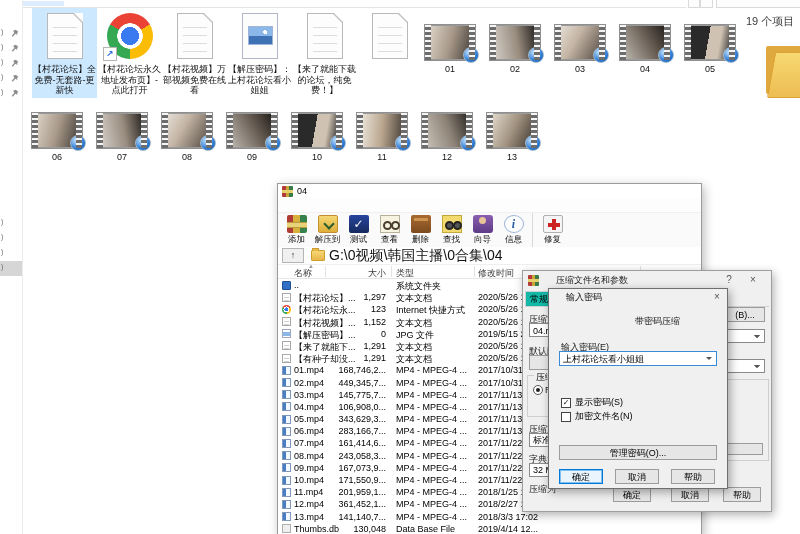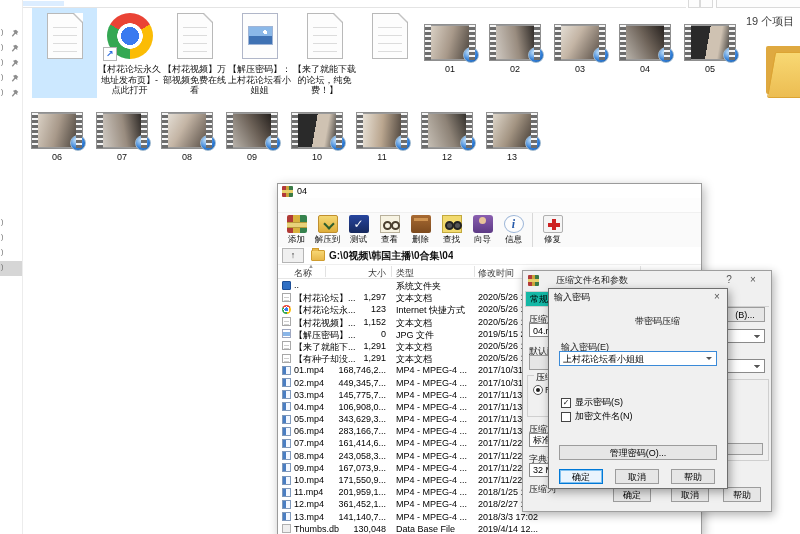--- a/index.html
+++ b/index.html
@@ -116,21 +116,21 @@
   .tbico-repair::before{content:"";position:absolute;left:8px;top:3px;width:4px;height:11px;background:#cc2222;}
   .tbico-repair::after{content:"";position:absolute;left:4px;top:6.5px;width:12px;height:4px;background:#cc2222;}
 
   .rar-address{position:absolute;left:0;top:63px;right:0;height:17px;display:flex;align-items:center;
     padding-left:4px;border-bottom:1px solid #efefef;background:#fff;}
   .up-btn{width:20px;height:13px;border:1px solid #b5b5b5;background:#f0f0f0;text-align:center;
     font-size:9px;line-height:12px;color:#333;margin-right:7px;}
   .addr-folder{width:12px;height:9px;background:linear-gradient(180deg,#f7d673,#e8b84a);
     border:1px solid #cf9c2e;border-radius:1px;margin-right:4px;position:relative;}
   .addr-folder::before{content:"";position:absolute;left:0;top:-3px;width:5px;height:2px;background:#e8b84a;border:1px solid #cf9c2e;border-bottom:none;}
-  .addr-path{font-size:10px;color:#111;font-weight:bold;}
+  .addr-path{font-size:14px;color:#111;}
 
   .rar-headers{position:absolute;left:0;top:81px;right:1px;height:13px;border-bottom:1px solid #e6e6e6;color:#3a3a3a;}
   .hdr{position:absolute;top:2px;font-size:9px;}
   .hdr-name{left:16px;} .hdr-size{left:50px;width:58px;text-align:right;} .hdr-type{left:118px;} .hdr-date{left:200px;}
   .hdr-caret{position:absolute;left:30px;top:-2px;font-size:6px;color:#999;}
   .hsep{position:absolute;top:1px;bottom:1px;width:1px;background:#e2e2e2;}
   .hs1{left:47px;}.hs2{left:113px;}.hs3{left:196px;}.hs4{left:362px;}
 
   .rar-rows{position:absolute;left:0;top:95px;right:1px;bottom:0;overflow:hidden;}
   .frow{position:relative;height:12.2px;font-size:9px;}
@@ -171,21 +171,21 @@
     font-size:9px;line-height:13px;padding-left:3px;box-sizing:border-box;}
   .fld-select::after,.combo-arrow{content:"";position:absolute;right:4px;top:5px;width:0;height:0;
     border:3.5px solid transparent;border-top-color:#555;}
   .grp{position:absolute;border:1px solid #cfcfcf;}
   .grp-label{position:absolute;left:6px;top:-5px;background:#f0f0f0;padding:0 2px;}
   .radio{position:absolute;width:8px;height:8px;border:1px solid #555;border-radius:50%;background:#fff;}
   .radio.sel::after{content:"";position:absolute;left:2px;top:2px;width:4px;height:4px;border-radius:50%;background:#222;}
 
   .pdlg{left:548px;top:288px;width:178px;height:199px;background:#f0f0f0;border:1px solid #6e6e6e;
     box-shadow:2px 3px 9px rgba(0,0,0,.35);font-size:9px;}
-  .pdlg-title{position:absolute;left:0;top:0;right:0;height:16px;display:flex;align-items:center;padding-left:5px;color:#111;text-align:right;}
+  .pdlg-title{position:absolute;left:12px;top:0;right:0;height:16px;display:flex;align-items:center;padding-left:5px;color:#111;text-align:right;}
   .pdlg-close{right:2px;top:1px;}
   .pdlg-header{position:absolute;left:0;top:26px;right:0;text-align:center;color:#222;padding-left:39px;}
   .pcombo{position:absolute;left:10px;top:62px;width:158px;height:15px;background:#fff;
     border:1px solid #3a8ad8;font-size:9px;line-height:14px;padding-left:3px;box-sizing:border-box;}
   .pcombo .combo-arrow{top:5px;}
   .cbrow{position:absolute;left:12px;height:11px;display:flex;align-items:center;}
   .cbox{width:8px;height:8px;border:1px solid #444;background:#fff;margin-right:4px;
     font-size:8px;line-height:8px;text-align:center;color:#111;}
   .pin-svg{display:block;}
 </style>
@@ -257,20 +257,21 @@
     <span class="nav-frag">)</span>
   </div>
       </div>
   </div>
 
   <div class="abs files-row">
       <div class="file-item is-on">
     <div class="dicon-wrap">
       <span class="dico dico-text-doc"></span>
     </div>
+    <div class="file-label">【村花论坛】全免费-无套路-更新快</div>
   </div>
       <div class="file-item">
     <div class="dicon-wrap">
       <span class="dico dico-chrome-shortcut">
             <span class="lnk-arrow">↗</span>
           </span>
     </div>
     <div class="file-label">【村花论坛永久地址发布页】-点此打开</div>
   </div>
       <div class="file-item">

